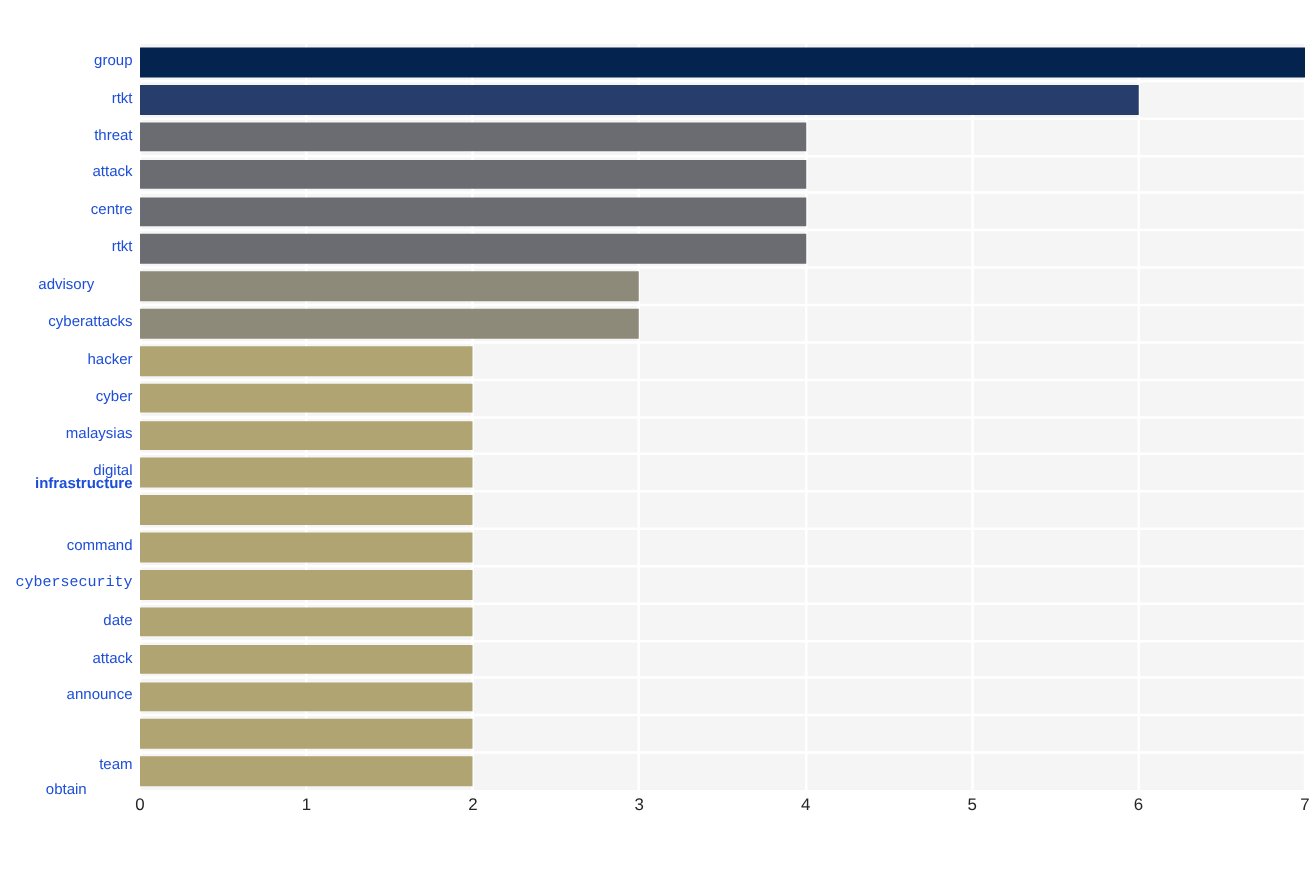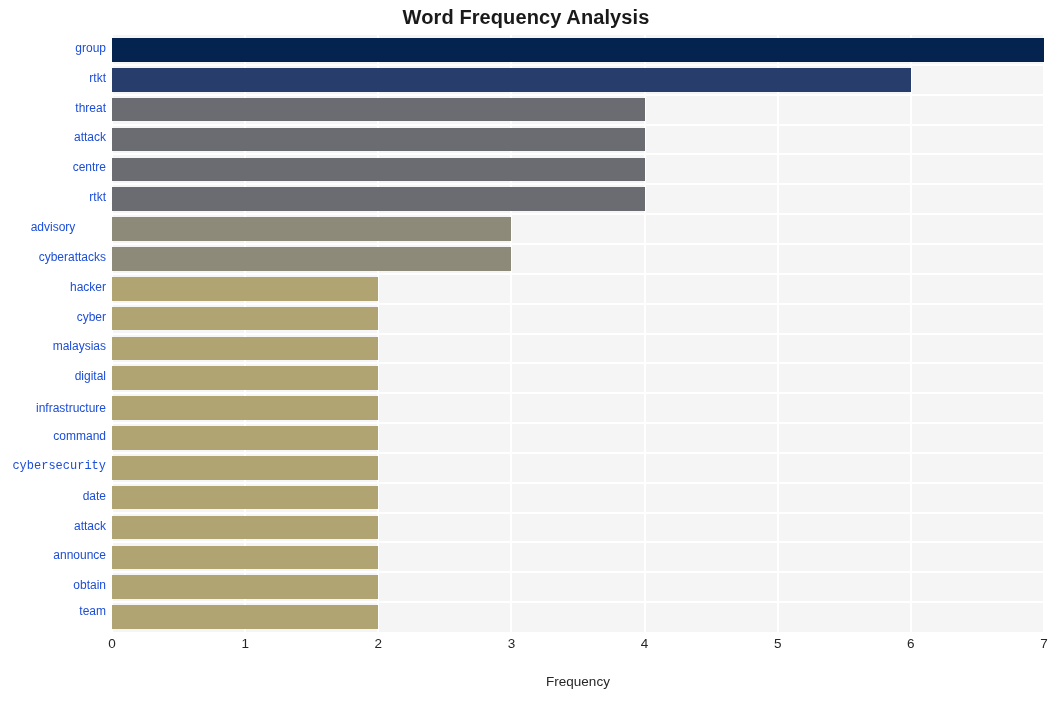--- a/index.html
+++ b/index.html
@@ -124,43 +124,42 @@
     text-align: center;
     font-size: 13.5px;
     color: #262626;
   }
 </style>
 </head>
 <body>
 
 <div id="chart-root">
 
-  <div id="chart-title">Word Frequency Analysis</div>
 
   <div id="y-labels">
       <div class="y-label" style="top: 5.925px;">group</div>
       <div class="y-label" style="top: 35.775px;">rtkt</div>
       <div class="y-label" style="top: 65.625px;">threat</div>
       <div class="y-label" style="top: 95.475px;">attack</div>
       <div class="y-label" style="top: 125.325px;">centre</div>
       <div class="y-label" style="top: 155.175px;">rtkt</div>
       <div class="y-label" style="top: 185.025px; text-align: center;">advisory</div>
       <div class="y-label" style="top: 214.875px;">cyberattacks</div>
       <div class="y-label" style="top: 244.725px;">hacker</div>
       <div class="y-label" style="top: 274.575px;">cyber</div>
       <div class="y-label" style="top: 304.425px;">malaysias</div>
       <div class="y-label" style="top: 334.275px;">digital</div>
-      <div class="y-label" style="top: 366px;">infrastructure</div>
+      <div class="y-label" style="top: 344px; font-weight: bold;">infrastructure</div>
       <div class="y-label" style="top: 393.975px;">command</div>
       <div class="y-label" style="top: 423.825px; font-family: Liberation Mono, monospace;">cybersecurity</div>
       <div class="y-label" style="top: 453.675px;">date</div>
       <div class="y-label" style="top: 483.525px;">attack</div>
       <div class="y-label" style="top: 513.375px;">announce</div>
       <div class="y-label" style="top: 569px;">team</div>
-      <div class="y-label" style="top: 543px;">obtain</div>
+      <div class="y-label" style="top: 589px; text-align: center;">obtain</div>
     </div>
 
   <div id="plot-area">
     <div id="gridlines">
         <div class="gridline-v" style="left: -1px;"></div>
         <div class="gridline-v" style="left: 132.143px;"></div>
         <div class="gridline-v" style="left: 265.286px;"></div>
         <div class="gridline-v" style="left: 398.429px;"></div>
         <div class="gridline-v" style="left: 531.571px;"></div>
         <div class="gridline-v" style="left: 664.714px;"></div>
@@ -254,15 +253,14 @@
       <div class="x-tick" style="left: 0px;">0</div>
       <div class="x-tick" style="left: 133.143px;">1</div>
       <div class="x-tick" style="left: 266.286px;">2</div>
       <div class="x-tick" style="left: 399.429px;">3</div>
       <div class="x-tick" style="left: 532.571px;">4</div>
       <div class="x-tick" style="left: 665.714px;">5</div>
       <div class="x-tick" style="left: 798.857px;">6</div>
       <div class="x-tick" style="left: 932px;">7</div>
     </div>
 
-  <div id="x-axis-label">Frequency</div>
 
 </div>
 
 </body></html>

